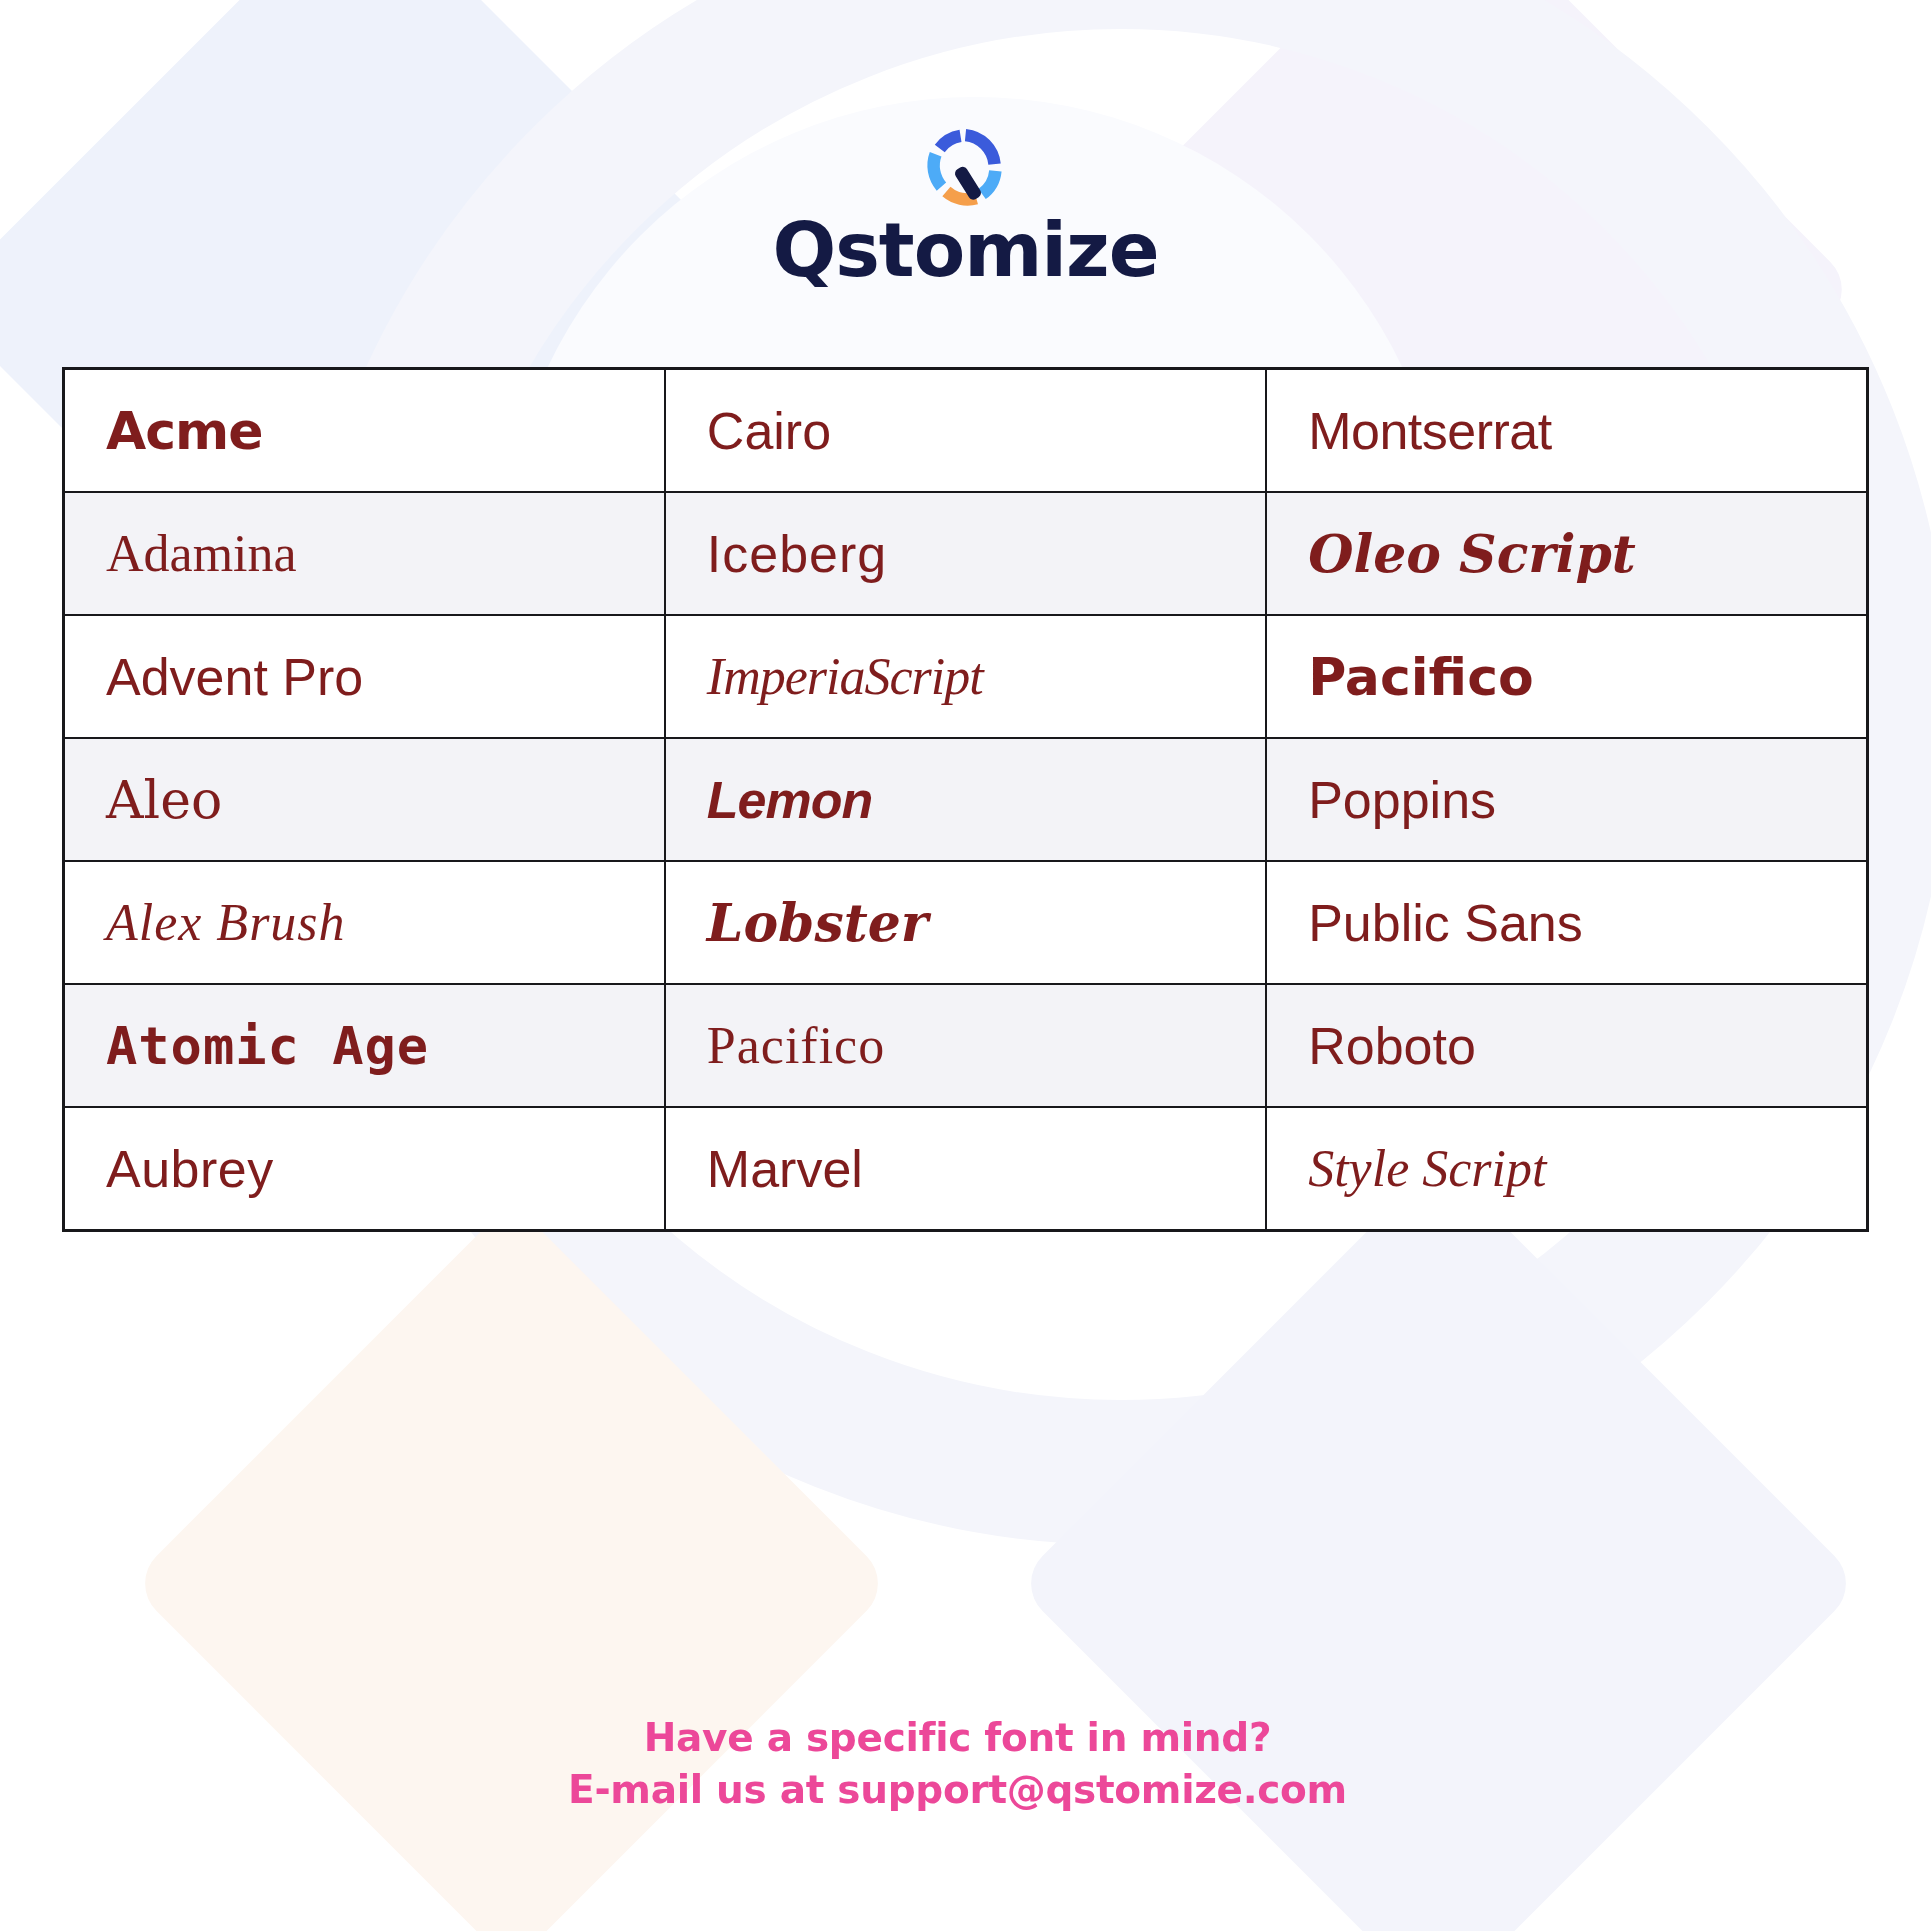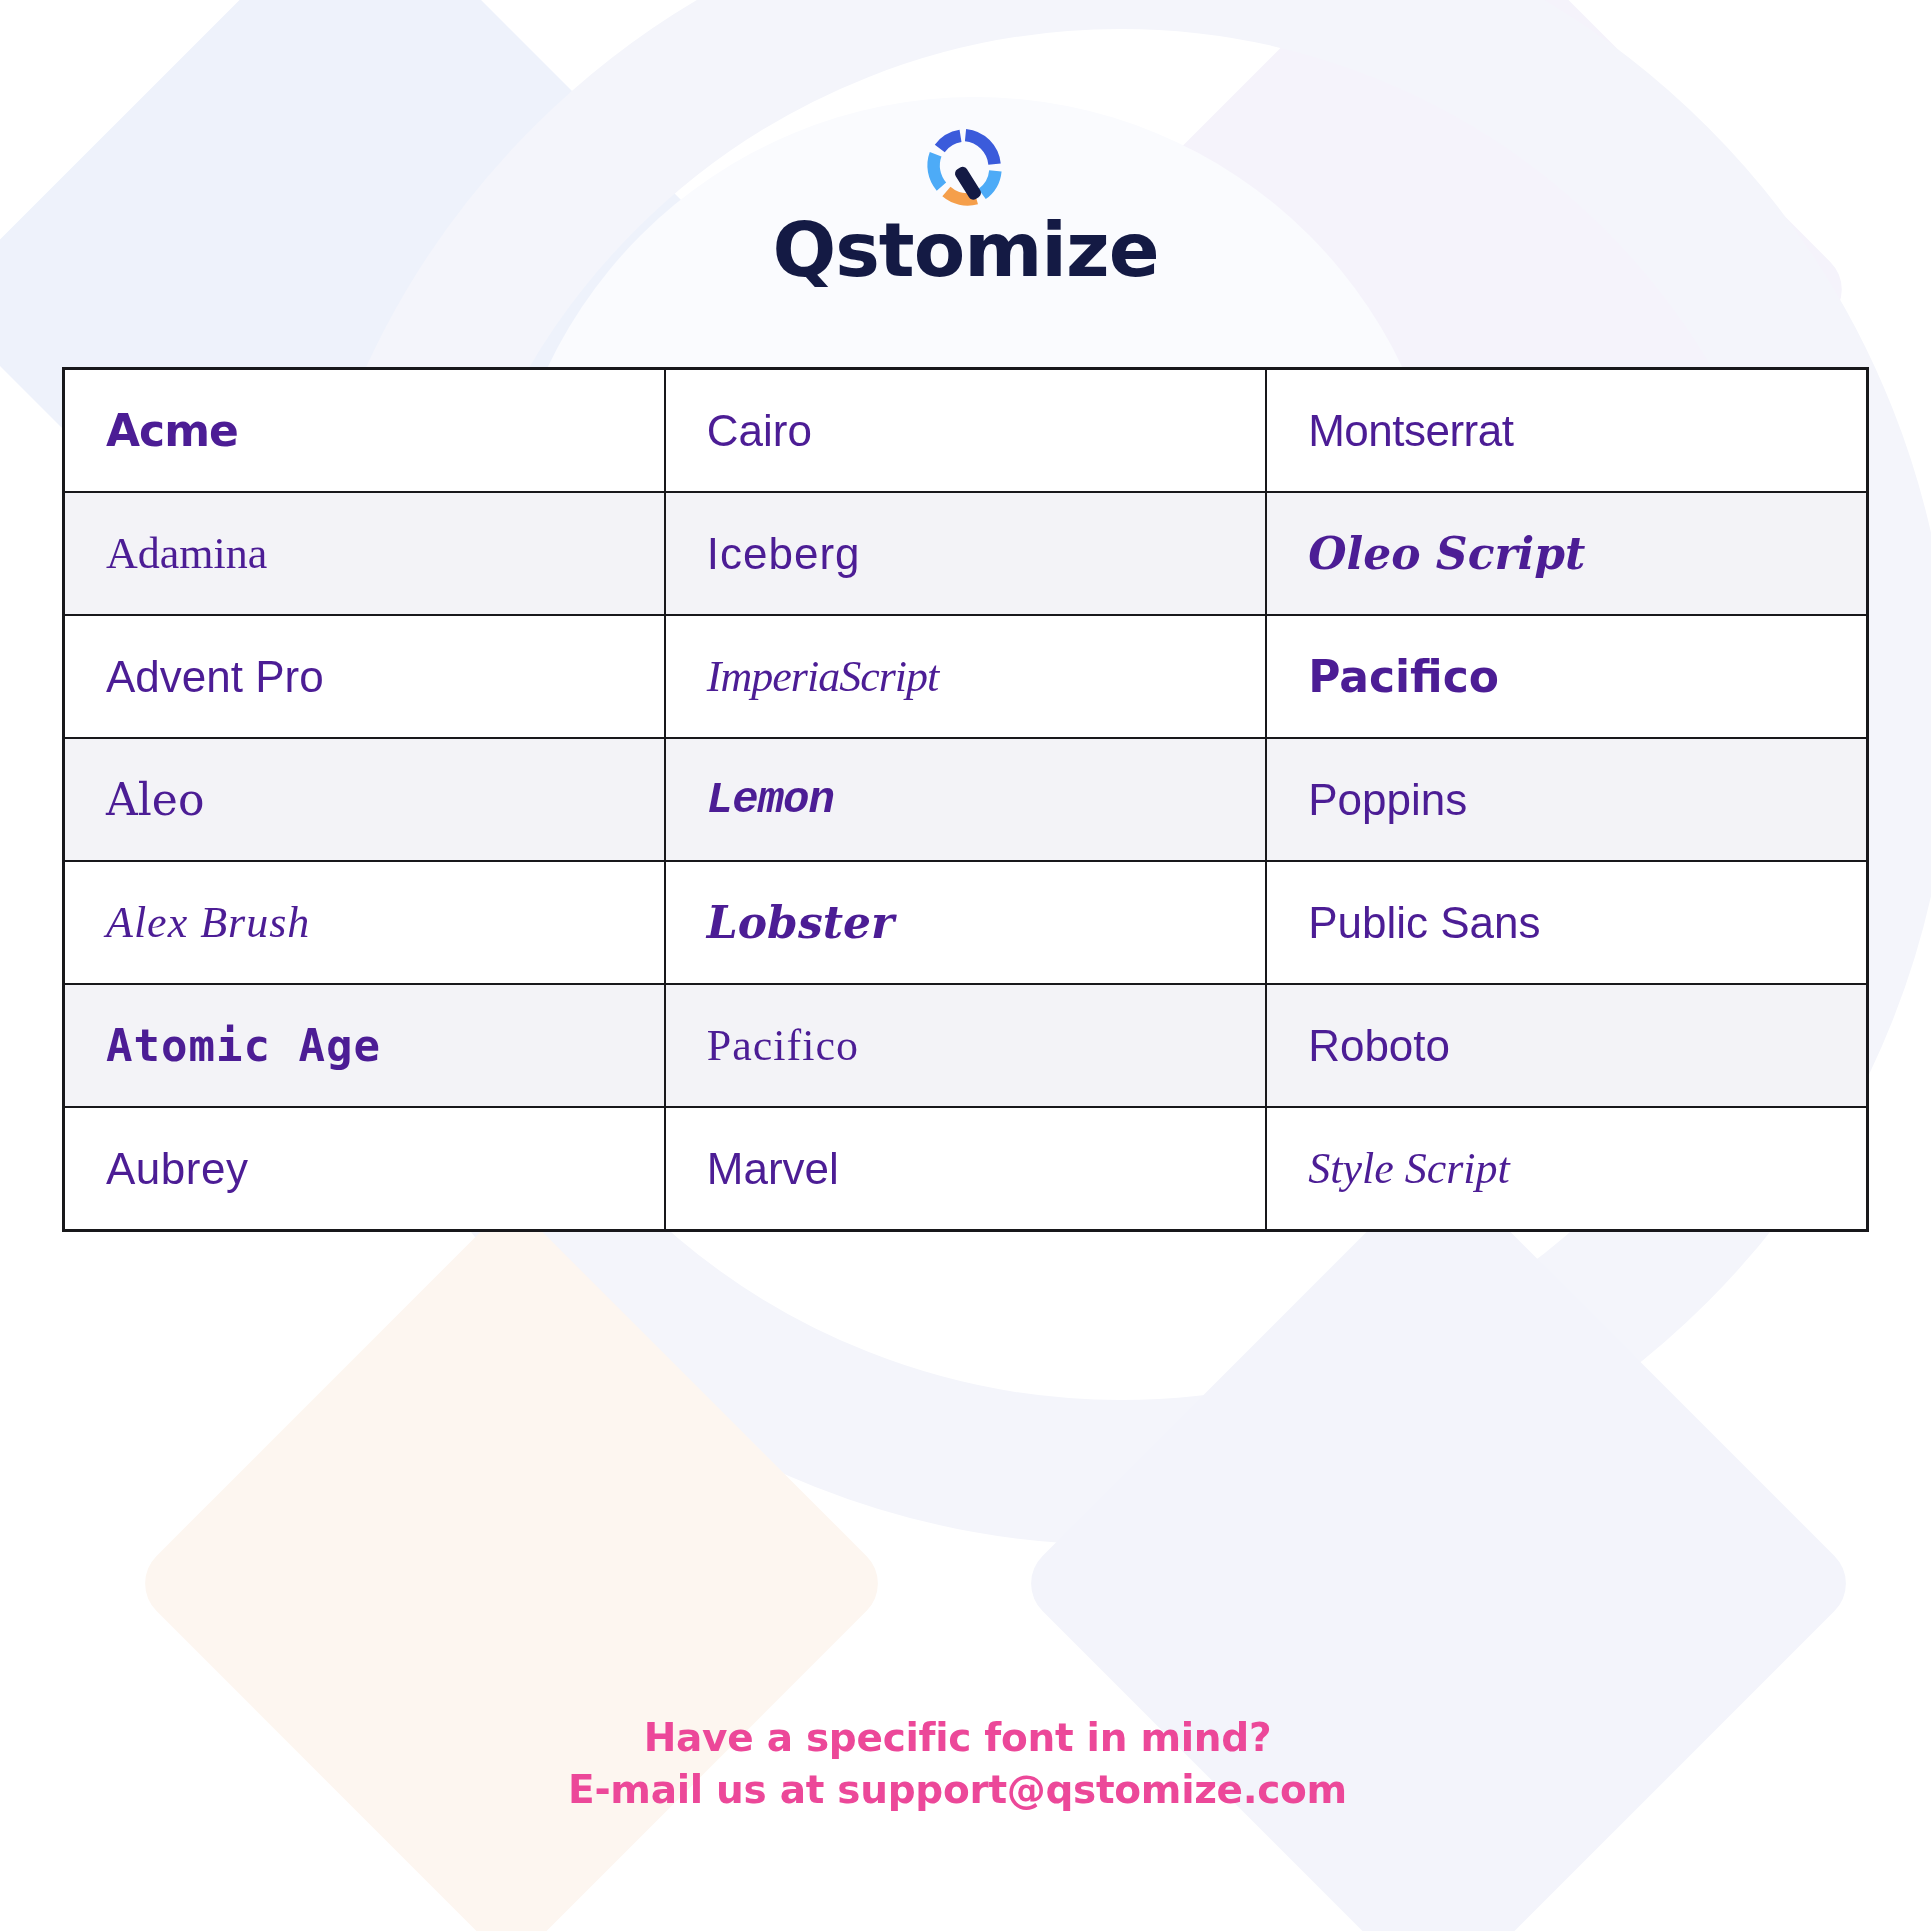--- a/index.html
+++ b/index.html
@@ -122,41 +122,41 @@
     width: 1807px;
     border-collapse: collapse;
     border: 3.9px solid #18181b;
     table-layout: fixed;
   }
   .font-table td {
     border: 2.9px solid #18181b;
     height: 121px;
     padding: 0 41px;
     vertical-align: middle;
-    color: #4c1d95;
-    font-size: 44px;
+    color: #7f1d1d;
+    font-size: 52px;
     white-space: nowrap;
     overflow: hidden;
   }
   tr.row-odd td { background: #ffffff; }
   tr.row-even td { background: #f3f3f7; }
 
   
   .s-acme        { font-family: "DejaVu Sans", sans-serif; font-weight: 700; letter-spacing: -1px; }
   .s-adamina     { font-family: "Liberation Serif", serif; font-weight: 400; font-size: 56px; }
   .s-adventpro   { font-family: "Liberation Sans", sans-serif; font-weight: 300; font-size: 50px; }
   .s-aleo        { font-family: "DejaVu Serif", serif; font-weight: 400; font-size: 54px; }
   .s-alexbrush   { font-family: "Liberation Serif", serif; font-style: italic; font-size: 44px; letter-spacing: 1px; }
   .s-atomicage   { font-family: "DejaVu Sans Mono", monospace; font-weight: 700; font-size: 48px; letter-spacing: 1px; }
   .s-aubrey      { font-family: "Liberation Sans", sans-serif; font-weight: 400; font-size: 46px; letter-spacing: 0.5px; }
 
   .s-cairo       { font-family: "Liberation Sans", sans-serif; font-weight: 400; font-size: 56px; }
   .s-iceberg     { font-family: Liberation Sans, sans-serif; font-weight: 400; font-size: 48px; letter-spacing: 1px; }
   .s-imperia     { font-family: "Liberation Serif", serif; font-style: italic; font-size: 42px; letter-spacing: -1px; }
-  .s-lemon       { font-family: Liberation Mono, monospace; font-weight: 700; font-style: italic; font-size: 56px; letter-spacing: -1px; }
+  .s-lemon       { font-family: Liberation Sans, sans-serif; font-weight: 700; font-style: italic; font-size: 56px; letter-spacing: -1px; }
   .s-lobster     { font-family: "DejaVu Serif", serif; font-weight: 700; font-style: italic; font-size: 52px; }
   .s-luxurious   { font-family: "Liberation Serif", serif; font-weight: 400; font-size: 54px; letter-spacing: 1px; }
   .s-marvel      { font-family: "Liberation Sans", sans-serif; font-weight: 400; font-size: 50px; }
 
   .s-montserrat  { font-family: "Liberation Sans", sans-serif; font-weight: 400; font-size: 56px; letter-spacing: -0.5px; }
   .s-oleoscript  { font-family: "DejaVu Serif", serif; font-weight: 700; font-style: italic; font-size: 50px; }
   .s-pacifico    { font-family: "DejaVu Sans", sans-serif; font-weight: 700; font-size: 52px; }
   .s-poppins     { font-family: "Liberation Sans", sans-serif; font-weight: 400; font-size: 56px; }
   .s-publicsans  { font-family: "Liberation Sans", sans-serif; font-weight: 400; font-size: 54px; }
   .s-roboto      { font-family: "Liberation Sans", sans-serif; font-weight: 400; font-size: 56px; }

